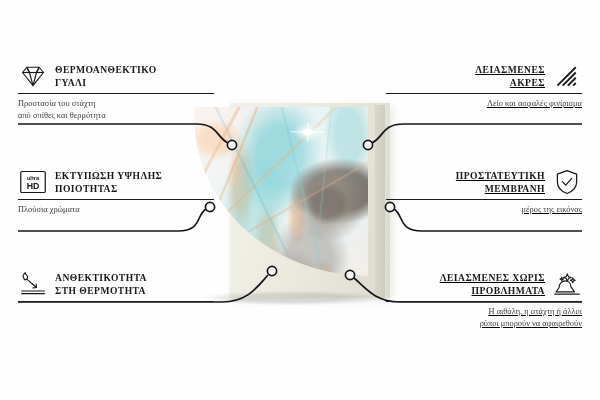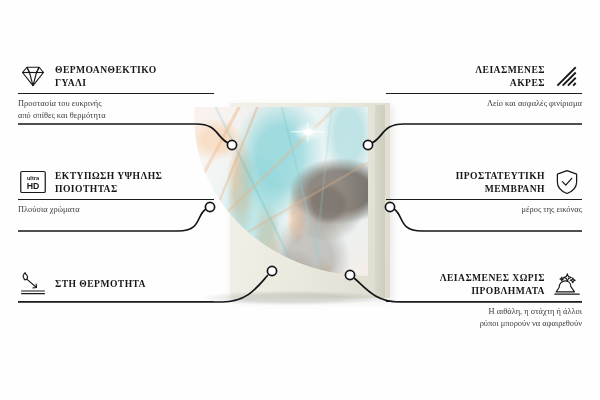--- a/index.html
+++ b/index.html
@@ -85,21 +85,21 @@
   .feature{ position:absolute; width:196px; }
   .feature .head{ display:flex; align-items:center; gap:7px; }
   .feature .titles{ display:flex; flex-direction:column; }
   .feature .t-line{
     font-size:9.6px; letter-spacing:.45px; color:#17181a; font-weight:700;
     line-height:1.38; white-space:nowrap;
   }
   .feature .rule{ height:1.2px; background:#1b1c1e; margin:3px 0 4px; width:100%; }
   .feature .sub{ font-size:8.4px; line-height:1.42; color:#3a3c3e; }
 
-  .feature.right{ text-align:right; }
+  .feature.right{ text-align:right;text-decoration:underline; }
   .feature.right .head{ flex-direction:row-reverse; }
   .feature.right .titles{ align-items:flex-end; }
 
   .f1{ left:18px; top:62px; }
   .f2{ left:18px; top:168px; }
   .f3{ left:18px; top:270px; }
   .f4{ left:386px; top:62px; }
   .f5{ left:386px; top:168px; }
   .f6{ left:386px; top:270px; }
 
@@ -160,21 +160,21 @@
           </g>
         </svg>
       </span>
       <span class="titles">
         <span class="t-line">ΘΕΡΜΟΑΝΘΕΚΤΙΚΟ</span>
         <span class="t-line">ΓΥΑΛΙ</span>
       </span>
     </div>
     <div class="rule"></div>
     <div class="sub">
-      <div>Προστασία του ευκρινής</div>
+      <div>Προστασία του στάχτη</div>
       <div>από σπίθες και θερμότητα</div>
     </div>
   </div>
 
   <div class="feature f2">
     <div class="head">
       <span class="icon">
         <svg viewBox="0 0 34 32">
           <rect x="3" y="4" width="28" height="24" rx="1.5" fill="none" stroke="#17181a" stroke-width="1.4"></rect>
           <text x="17" y="14" text-anchor="middle" font-family="Liberation Sans, sans-serif" font-size="6.4" font-weight="700" fill="#17181a">ultra</text>
@@ -199,20 +199,21 @@
           <g fill="none" stroke="#17181a" stroke-width="1.3" stroke-linecap="round" stroke-linejoin="round">
             <path d="M7 10 C4.5 7.5 6.5 4.5 8 3 C8.2 5.2 10.8 5.6 10.8 8 C10.8 9.8 9.2 11.2 7.6 11.2 C6.8 11.2 7 10.6 7 10 Z"></path>
             <path d="M10.5 11 L21 20"></path>
             <path d="M21 20 L17 20.4 M21 20 L20.6 16.2"></path>
             <path d="M4 24 H30"></path>
             <path d="M4 27 H30"></path>
           </g>
         </svg>
       </span>
       <span class="titles">
+        <span class="t-line">ΑΝΘΕΚΤΙΚΟΤΗΤΑ</span>
         <span class="t-line">ΣΤΗ ΘΕΡΜΟΤΗΤΑ</span>
       </span>
     </div>
     <div class="rule"></div>
   </div>
 
   <div class="feature f4 right">
     <div class="head">
       <span class="icon">
         <svg viewBox="0 0 34 32">

